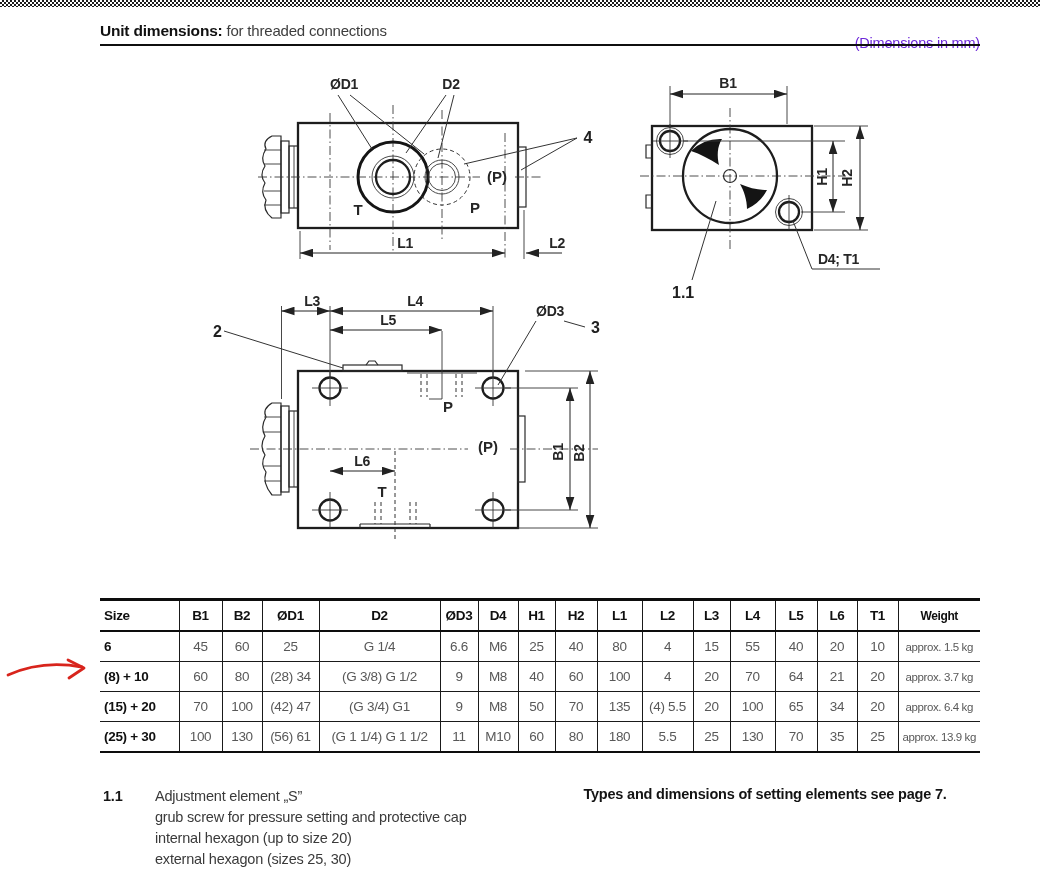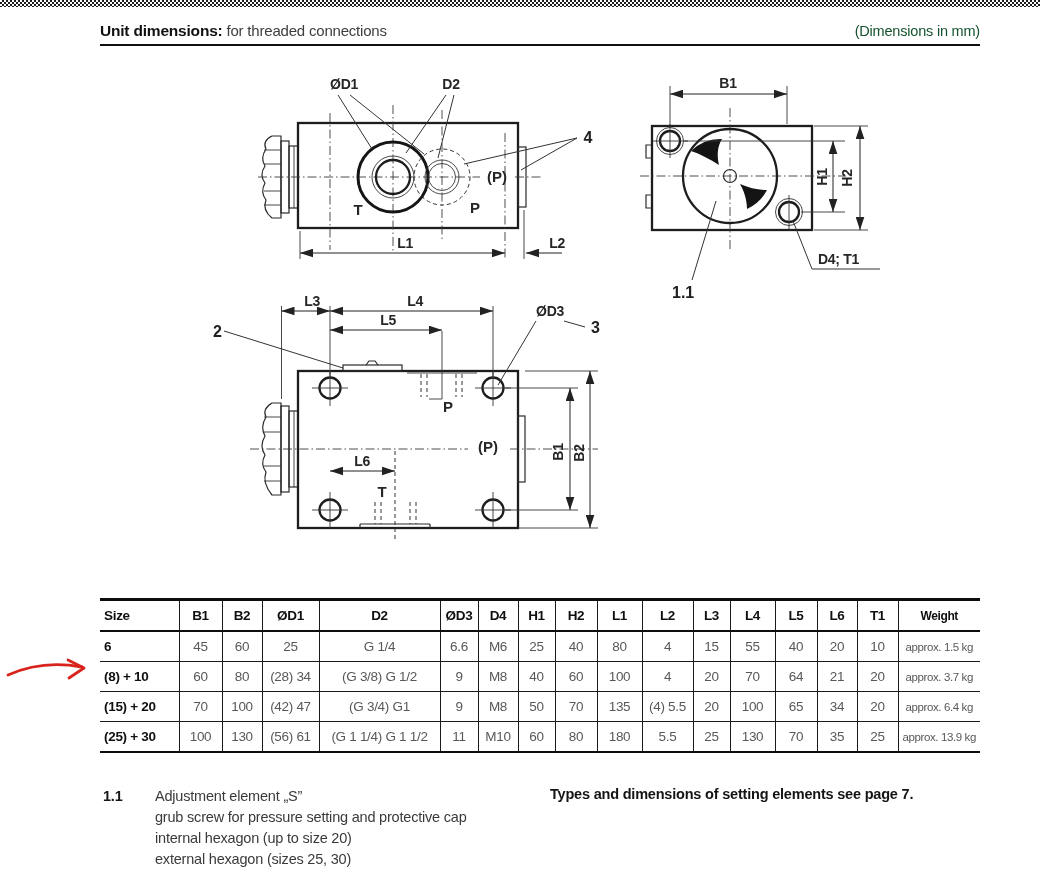--- a/index.html
+++ b/index.html
@@ -3,21 +3,21 @@
 <meta charset="utf-8">
 <style>
   html,body{margin:0;padding:0;background:#fff;}
   .page{position:relative;width:1040px;height:874px;background:#fff;overflow:hidden;
         font-family:"Liberation Sans",sans-serif;color:#2c2c2c;}
   .edge-strip{position:absolute;left:0;top:0;width:1040px;height:7px;
         background:repeating-conic-gradient(#1c1c1c 0% 25%, #ffffff 0% 50%) 0 0 / 4px 4px;}
   .hdr{position:absolute;left:100px;top:22px;width:880px;height:24px;}
   .hdr .strong{font-weight:bold;font-size:15.5px;color:#111;letter-spacing:-0.2px;}
   .hdr .rest{font-size:15px;color:#3d3d3d;letter-spacing:-0.2px;}
-  .hdr .units{position:absolute;right:0;top:1px;font-size:14.5px;color:#14532d;letter-spacing:-0.2px;}
+  .hdr .units{position:absolute;right:0;top:13px;font-size:14.5px;color:#6d28d9;letter-spacing:-0.2px;}
   .hdr-rule{position:absolute;left:100px;top:44px;width:880px;height:0;border-top:2.5px solid #0f0f0f;}
 
   svg text{font-family:"Liberation Sans",sans-serif;}
   .lbl{font-size:14px;font-weight:bold;fill:#262626;letter-spacing:-0.3px;}
   .lbl-lg{font-size:16px;font-weight:bold;fill:#202020;}
   .lbl-md{font-size:15px;font-weight:bold;fill:#262626;}
   .o2{stroke:#1d1d1d;stroke-width:2.3;fill:none;}
   .o3{stroke:#151515;stroke-width:3;fill:none;}
   .o1{stroke:#2a2a2a;stroke-width:1.2;fill:none;}
   .thin{stroke:#333;stroke-width:0.9;fill:none;}
@@ -38,21 +38,21 @@
   table.dims td.size{font-weight:bold;color:#101010;}
   table.dims th + th, table.dims td + td{border-left:1.4px solid #1a1a1a;}
   table.dims td.weight, table.dims th.weight{font-size:11.5px;letter-spacing:-0.4px;}
   table.dims th.weight{font-size:12px;}
 
   .notes{position:absolute;left:103px;top:786px;width:440px;font-size:14.5px;color:#3a3a3a;
      letter-spacing:-0.2px;line-height:21px;}
   .notes .ref{position:absolute;left:0;top:0;font-weight:bold;color:#161616;}
   .notes .body{margin-left:52px;}
   .note-right{position:absolute;left:550px;top:786px;width:430px;font-size:14.5px;font-weight:bold;
-     color:#141414;letter-spacing:-0.2px;}
+     color:#141414;letter-spacing:-0.2px;text-align:center;}
 </style>
 </head>
 <body>
 
 <div class="page">
 
   <div class="edge-strip"></div>
 
   <div class="hdr">
     <span class="strong">Unit dimensions:</span><span class="rest"> for threaded connections</span>

